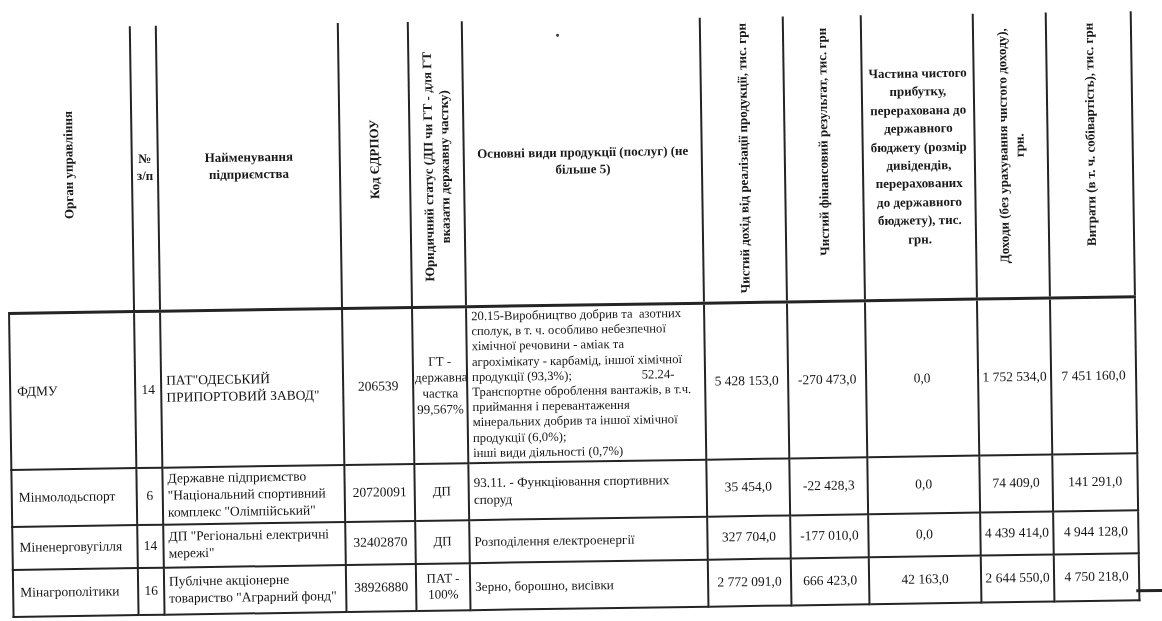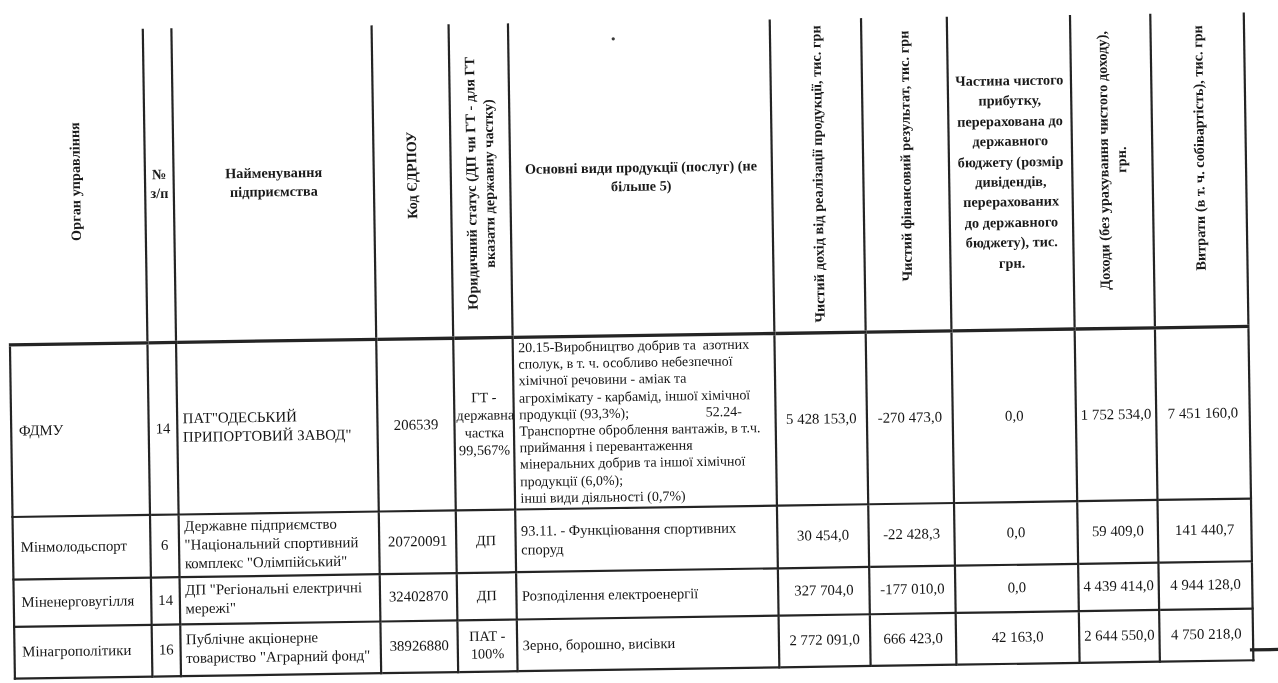--- a/index.html
+++ b/index.html
@@ -153,25 +153,25 @@
     <tr class="r15">
       <td class="organ">Мінмолодьспорт</td>
       <td class="numcol">6</td>
       <td class="name">Державне підприємство
 "Національний спортивний
 комплекс "Олімпійський"</td>
       <td class="code">20720091</td>
       <td class="status">ДП</td>
       <td class="prod" style="font-size:13.2px;line-height:1.3">93.11. - Функціювання спортивних
 споруд</td>
-      <td class="num">30 454,0</td>
+      <td class="num">35 454,0</td>
       <td class="num">-22 428,3</td>
       <td class="num">0,0</td>
-      <td class="num">59 409,0</td>
-      <td class="num">141 440,7</td>
+      <td class="num">74 409,0</td>
+      <td class="num">141 291,0</td>
     </tr>
 
     <tr class="r16">
       <td class="organ">Міненерговугілля</td>
       <td class="numcol">14</td>
       <td class="name">ДП "Регіональні електричні
 мережі"</td>
       <td class="code">32402870</td>
       <td class="status">ДП</td>
       <td class="prod" style="font-size:13.2px;line-height:1.3">Розподілення електроенергії</td>

